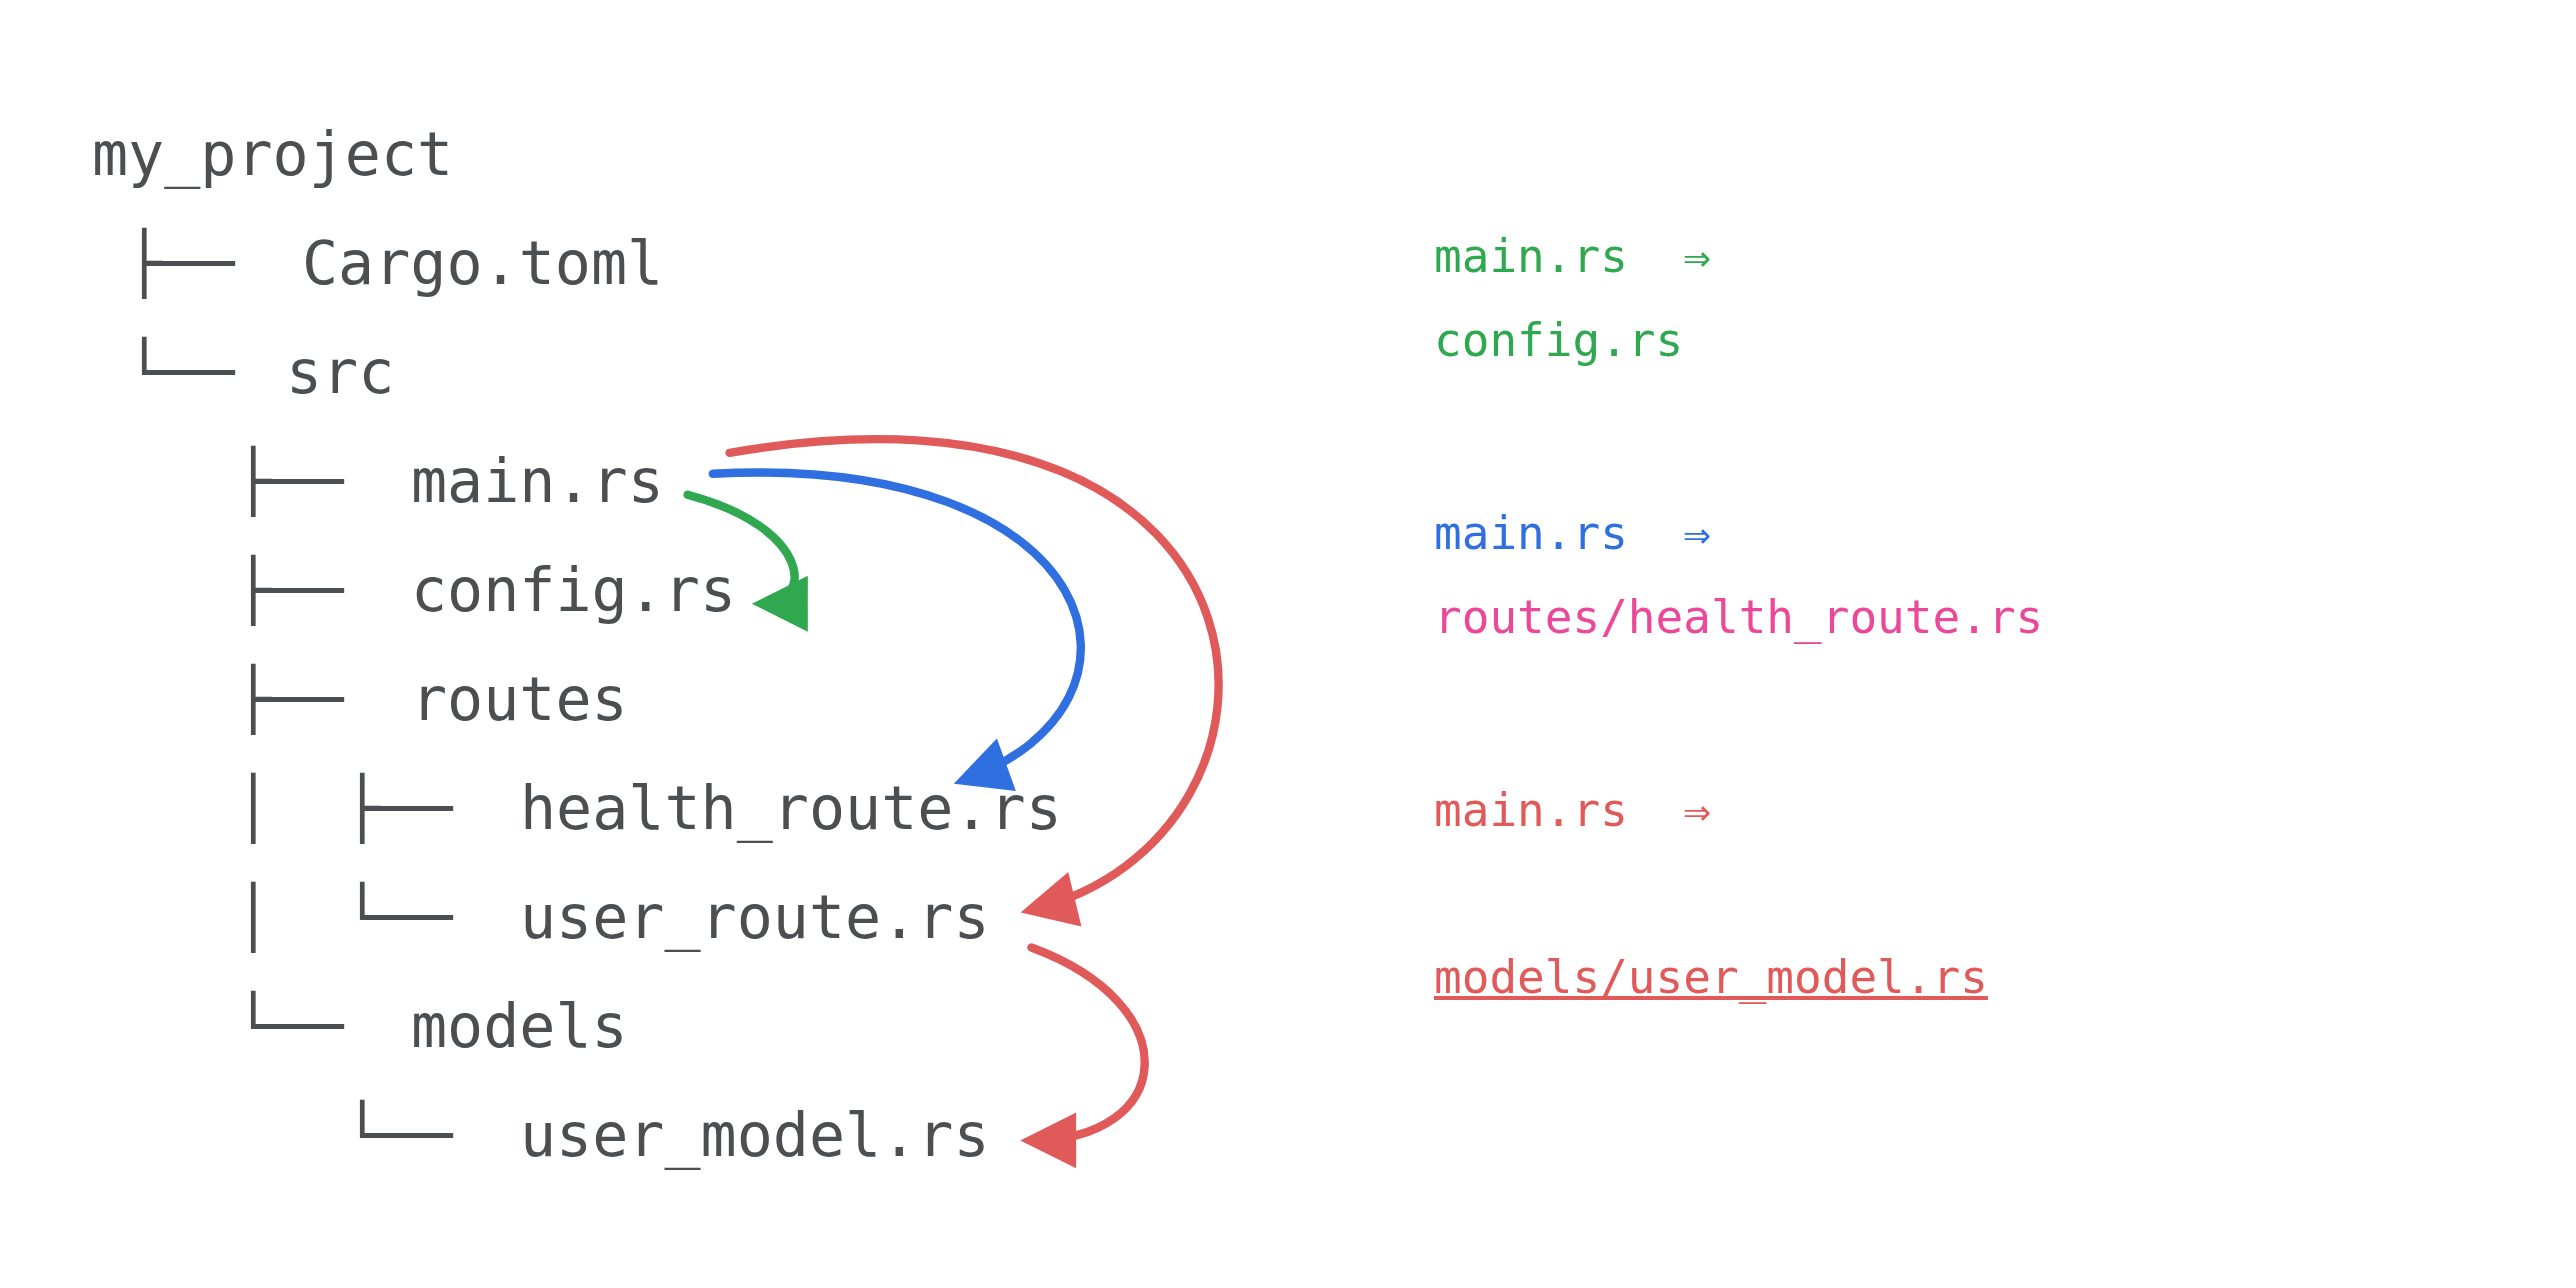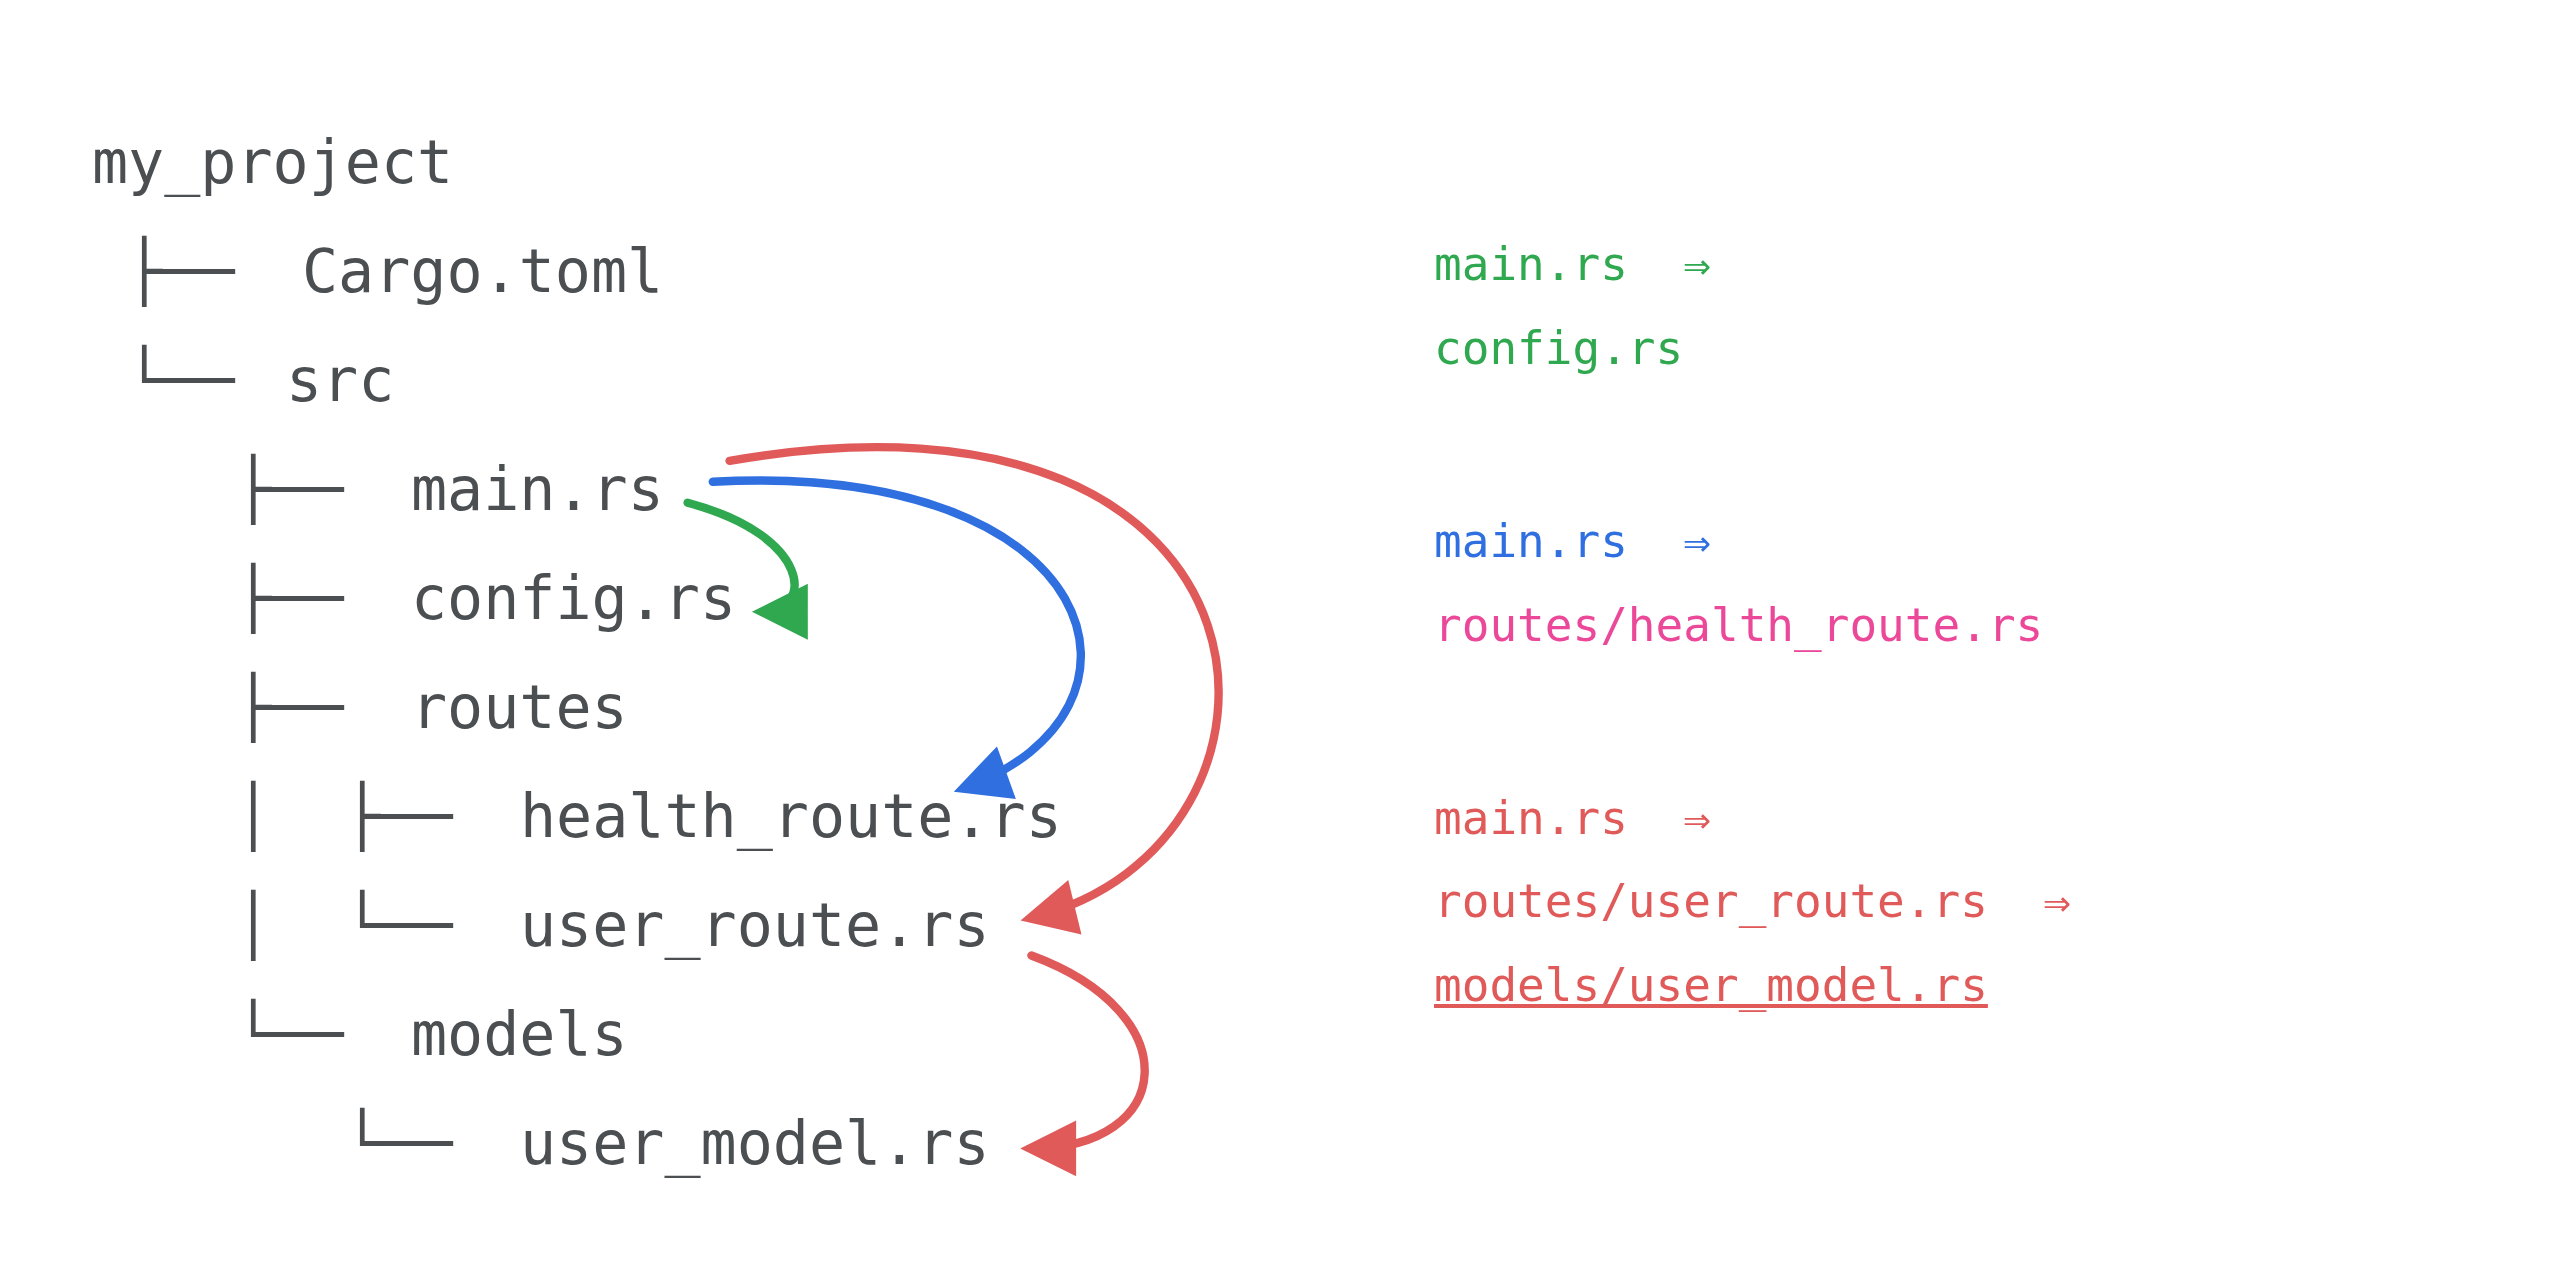--- a/index.html
+++ b/index.html
@@ -7,21 +7,20 @@
     padding: 0;
     background: #ffffff;
     width: 2576px;
     height: 1288px;
     overflow: hidden;
   }
   .stage {
     position: relative;
     width: 2576px;
     height: 1068px;
-    margin-top: 8px;
   }
   .mono {
     font-family: ui-monospace, "SF Mono", Menlo, Consolas, "DejaVu Sans Mono", monospace;
     color: #4b4f52;
     font-size: 60px;
     line-height: 1;
     white-space: pre;
     position: absolute;
   }
   .legend {
@@ -75,21 +74,20 @@
   <div class="mono" style="left:344px; top:1105px;">└──</div>
   <div class="mono" style="left:520px; top:1105px;">user_model.rs</div>
 
   <div class="legend" style="left: 1434px; top: 233px; color: rgb(47, 168, 79);">main.rs  ⇒</div>
   <div class="legend" style="left: 1434px; top: 317px; color: rgb(47, 168, 79);">config.rs</div>
 
   <div class="legend" style="left: 1434px; top: 510px; color: rgb(47, 111, 224);">main.rs  ⇒</div>
   <div class="legend" style="left: 1434px; top: 594px; color: #ec4899;">routes/health_route.rs</div>
 
   <div class="legend" style="left: 1434px; top: 787px; color: rgb(224, 90, 90);">main.rs  ⇒</div>
-  <div class="legend" style="left: 1434px; top: 870px; color: rgb(224, 90, 90);">routes/user_route.rs  ⇒</div>
   <div class="legend" style="left: 1434px; top: 954px; color: rgb(224, 90, 90); text-decoration: underline;">models/user_model.rs</div>
 
   <svg class="overlay" viewBox="0 0 3072 1536">
     <defs>
       <marker id="ah-green" viewBox="0 0 12 12" refX="9" refY="6" markerWidth="8" markerHeight="8" orient="auto-start-reverse">
         <path d="M1,1 L11,6 L1,11 Z" fill="#2fa84f"></path>
       </marker>
       <marker id="ah-blue" viewBox="0 0 12 12" refX="9" refY="6" markerWidth="8" markerHeight="8" orient="auto-start-reverse">
         <path d="M1,1 L11,6 L1,11 Z" fill="#2f6fe0"></path>
       </marker>

